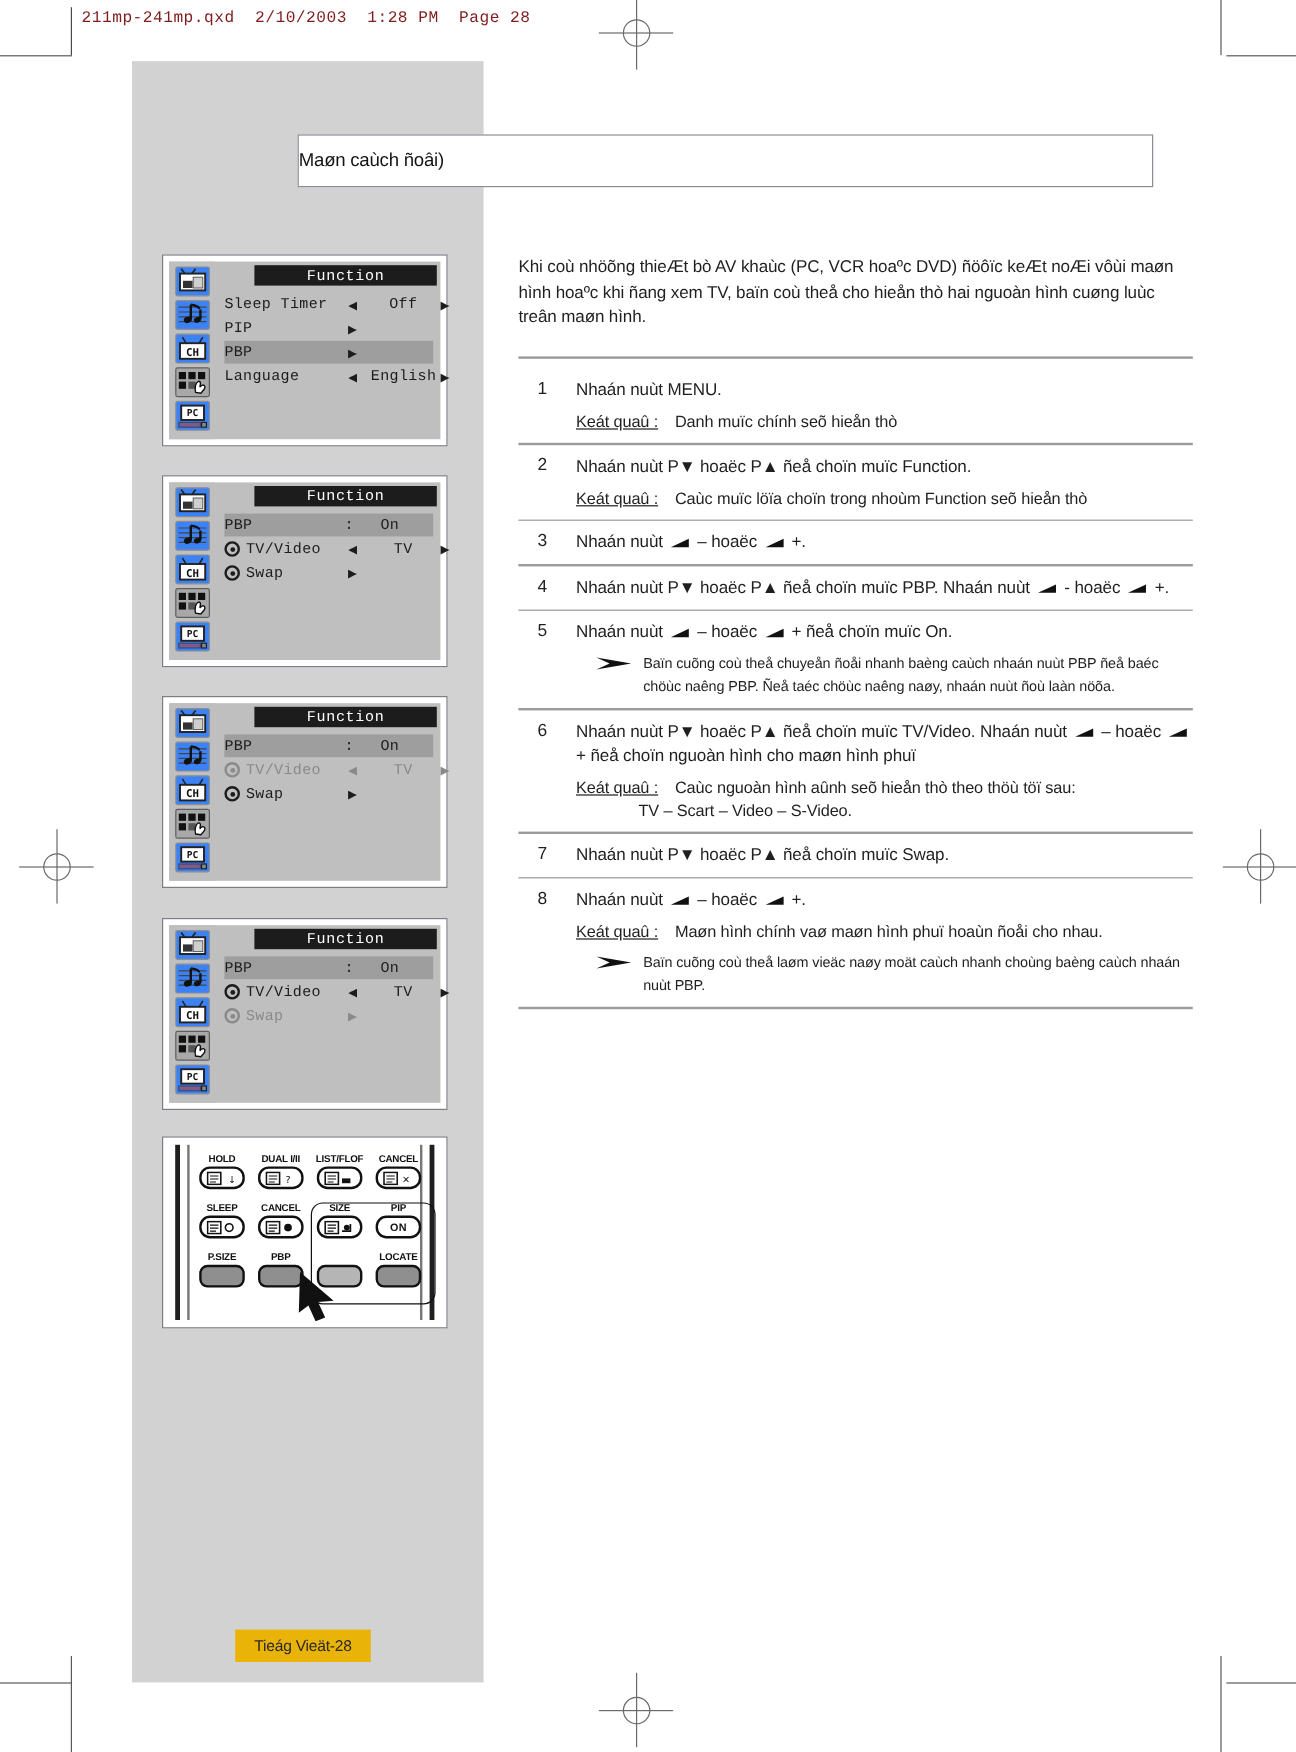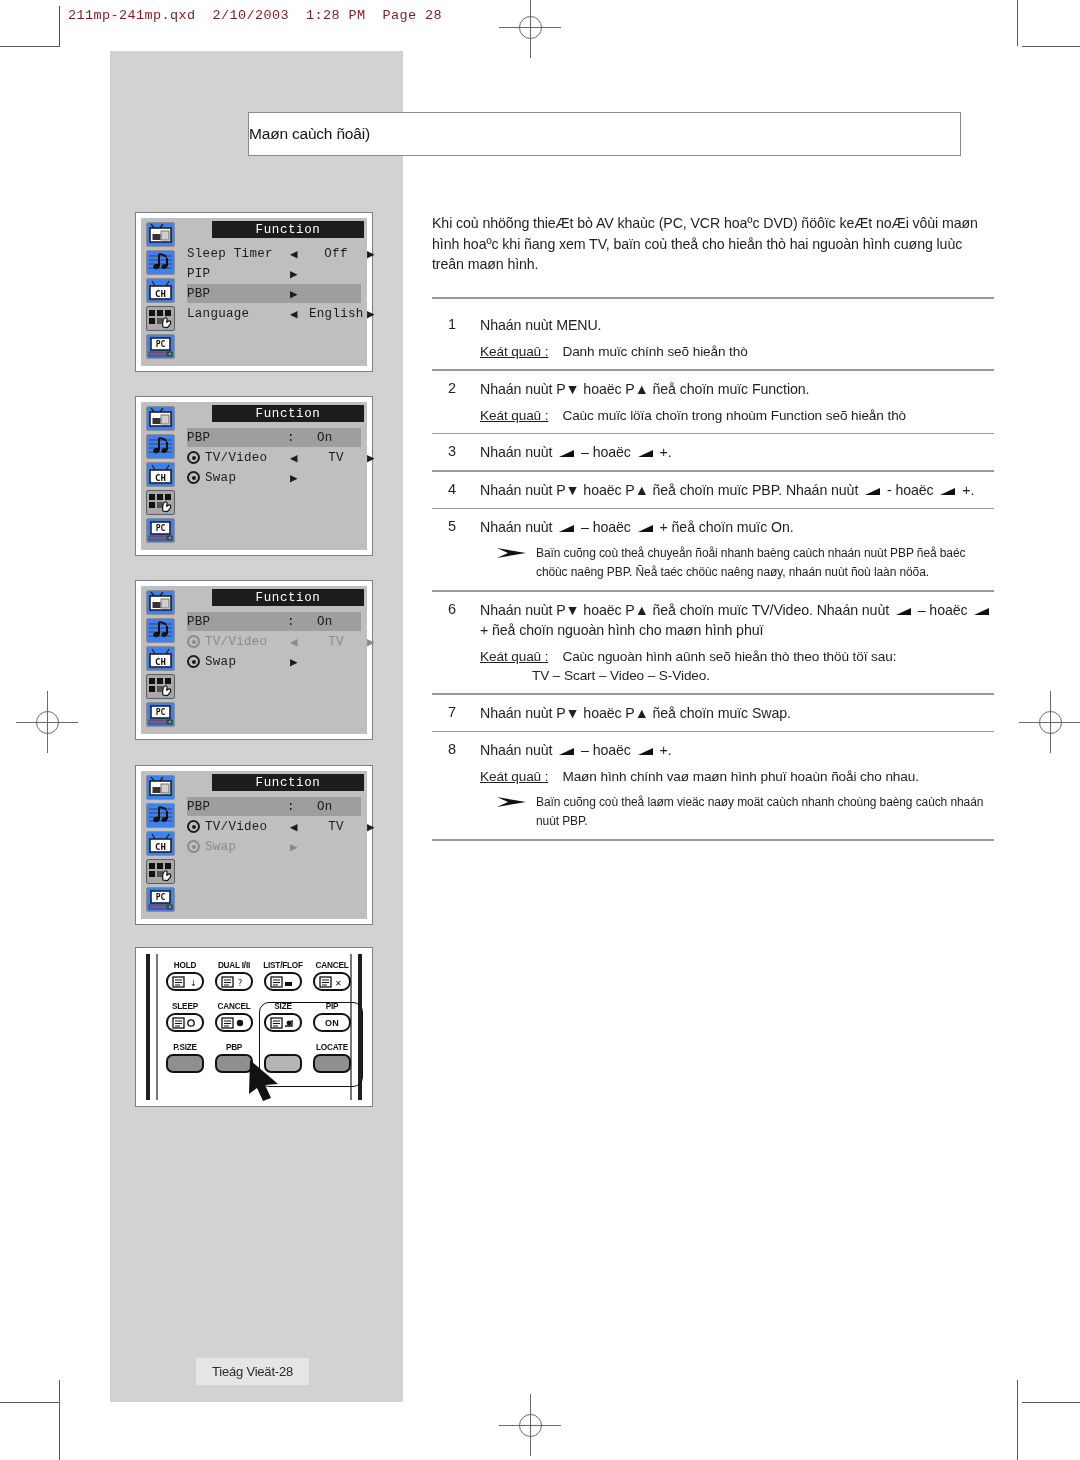--- a/index.html
+++ b/index.html
@@ -83,21 +83,21 @@
   .res{margin-top:7px;font-size:13.6px;line-height:19px;}
   .res u{text-decoration:underline;}
   .res .rtxt{margin-left:14px;}
   .note{margin-top:7px;margin-left:16px;font-size:12px;line-height:19px;position:relative;
         padding-left:40px;}
   .dart{position:absolute;left:0;top:2px;width:32px;height:14px;}
   .glyph-vol{display:inline-block;vertical-align:-1px;margin:0 2px;}
   .indent2{display:block;margin-left:52px;}
 
   
-  .foot{position:absolute;left:196px;top:1358px;width:113px;height:27px;background:#e5e5e5;
+  .foot{position:absolute;left:196px;top:1358px;width:113px;height:27px;background:#eab308;
         display:flex;align-items:center;justify-content:center;font-size:13px;color:#2a2a2a;
         letter-spacing:-.2px;white-space:pre;}
 </style>
 </head>
 <body>
 
 <div class="hdr-rule"></div>
 <div class="filehdr">211mp-241mp.qxd  2/10/2003  1:28 PM  Page 28</div>
 
 <div class="reg" style="left:513px;top:10px;">

